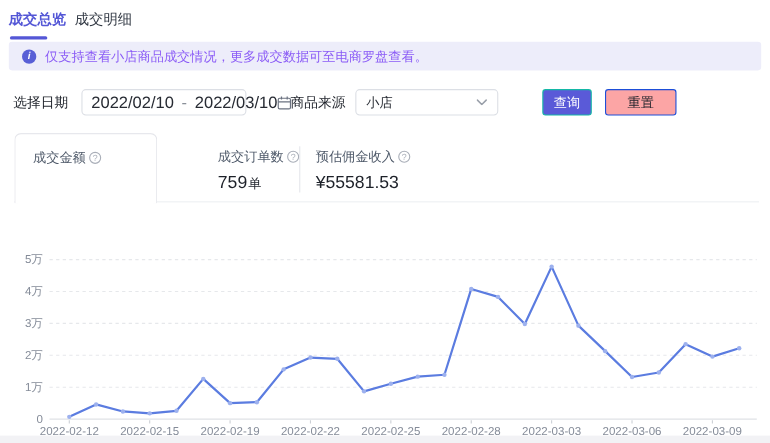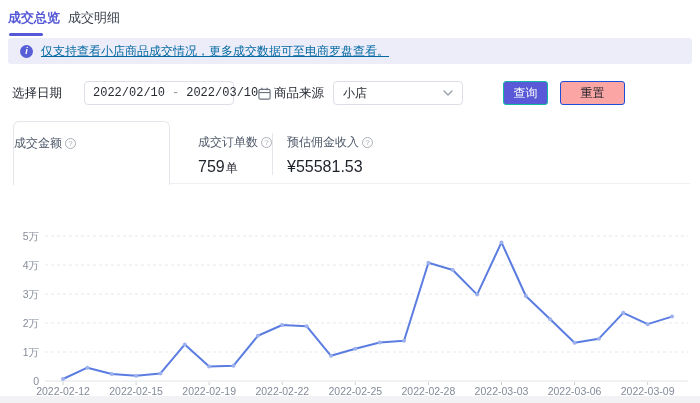--- a/index.html
+++ b/index.html
@@ -11,41 +11,41 @@
   
   .tabs{position:absolute;top:9px;left:8px;display:flex;gap:8px;font-size:13px;}
   .tab{position:relative;cursor:pointer;color:#333a45;}
   .tab.active{color:#5457d6;font-weight:bold;}
   .tab-underline{position:absolute;left:1px;bottom:-9px;width:34px;height:3px;border-radius:2px;background:#5457d6;}
   
   .banner{position:absolute;top:38px;left:8px;right:8px;height:26px;background:#ededfa;border-radius:3px;
     display:flex;align-items:center;padding-left:12px;}
   .info-icon{width:13px;height:13px;border-radius:50%;background:#585fd6;color:#fff;font-size:9px;font-style:italic;
     display:inline-flex;align-items:center;justify-content:center;margin-right:8px;flex:0 0 auto;font-weight:bold;}
-  .banner-text{font-size:12px;color:#0369a1;text-decoration:underline;}
+  .banner-text{font-size:12px;color:#8b5cf6;}
   
   .filter-row{position:absolute;top:81px;left:12px;right:0;height:24px;display:flex;align-items:center;}
   .flabel{font-size:12.5px;color:#1d2129;}
-  .date-input{margin-left:22px;width:150px;height:24px;border:1px solid #dcdfe5;border-radius:4px;background:#fff;
-    display:flex;align-items:center;padding:0 8px;font-size:12px;color:#272b33;cursor:pointer;font-family:Liberation Mono, monospace;}
+  .date-input{margin-left:12px;width:150px;height:24px;border:1px solid #dcdfe5;border-radius:4px;background:#fff;
+    display:flex;align-items:center;padding:0 8px;font-size:15px;color:#272b33;cursor:pointer;}
   .date-input .sep{margin:0 7px;color:#8a9099;}
   .cal-icon{margin-left:auto;flex:0 0 auto;}
   .select{margin-left:28px;width:130px;height:24px;border:1px solid #dcdfe5;border-radius:4px;background:#fff;
     display:flex;align-items:center;padding:0 9px;font-size:12px;color:#272b33;cursor:pointer;}
   .select .chev{margin-left:auto;}
   .sel-label{margin-left:40px;}
   .btn{height:24px;border-radius:3px;font-size:12px;font-family:inherit;cursor:pointer;display:inline-flex;
     align-items:center;justify-content:center;}
   .btn.primary{margin-left:40px;width:45px;background:#5a5ad8;border:1px solid #14b8a6;color:#fff;}
   .btn.ghost{margin-left:12px;width:65px;background:#fca5a5;border:1px solid #1d4ed8;color:#1d2129;}
   
   .stats{position:absolute;top:121px;left:13px;right:10px;height:63px;border-bottom:1px solid #edeff2;}
   .stat-card{position:absolute;top:0;padding-top:13px;cursor:pointer;background:transparent;}
-  .stat-card.active{left:0;width:157px;height:64px;background:#fff;border:1px solid #e5e6eb;border-bottom:none;
-    border-radius:6px 6px 0 0;padding-left:0;text-align:center;}
+  .stat-card.active{left:0;width:130px;height:64px;background:#fff;border:1px solid #e5e6eb;border-bottom:none;
+    border-radius:6px 6px 0 0;padding-left:16px;text-align:center;}
   .stat-card.c2{left:145px;margin-left:40px;}
   .stat-card.c3{left:274px;}
   .stat-label{font-size:12px;color:#4e5969;display:flex;align-items:center;}
   .help-icon{width:11px;height:11px;border:1px solid #a9aeb8;border-radius:50%;color:#a9aeb8;font-size:8px;
     display:inline-flex;align-items:center;justify-content:center;margin-left:3px;}
   .stat-value{margin-top:7px;font-size:16px;color:#1d2129;}
   .stat-value.blue{color:#4560d5;}
   .unit{font-size:12px;color:#1d2129;margin-left:1px;}
   .vdiv{position:absolute;left:259px;top:12px;width:1px;height:42px;background:#e5e6eb;}
   

